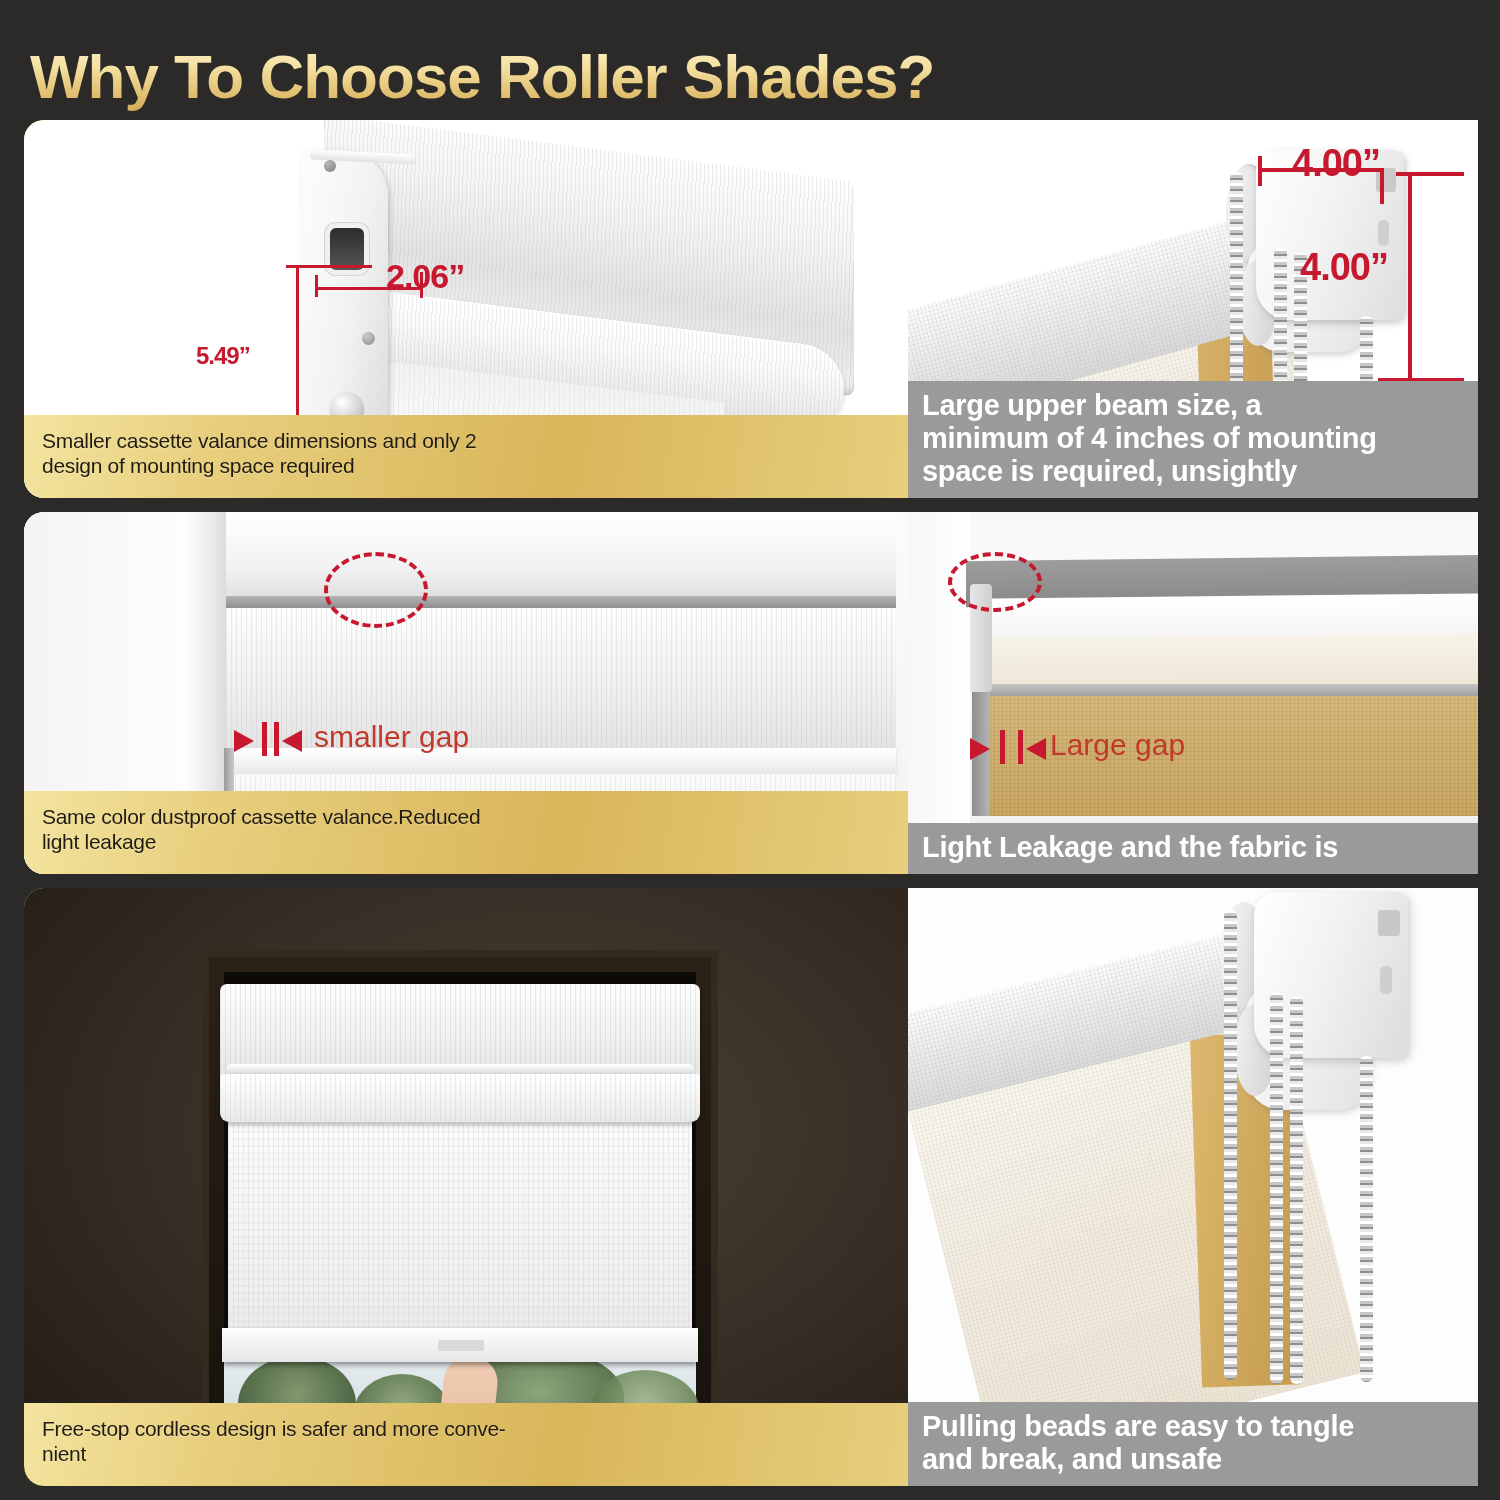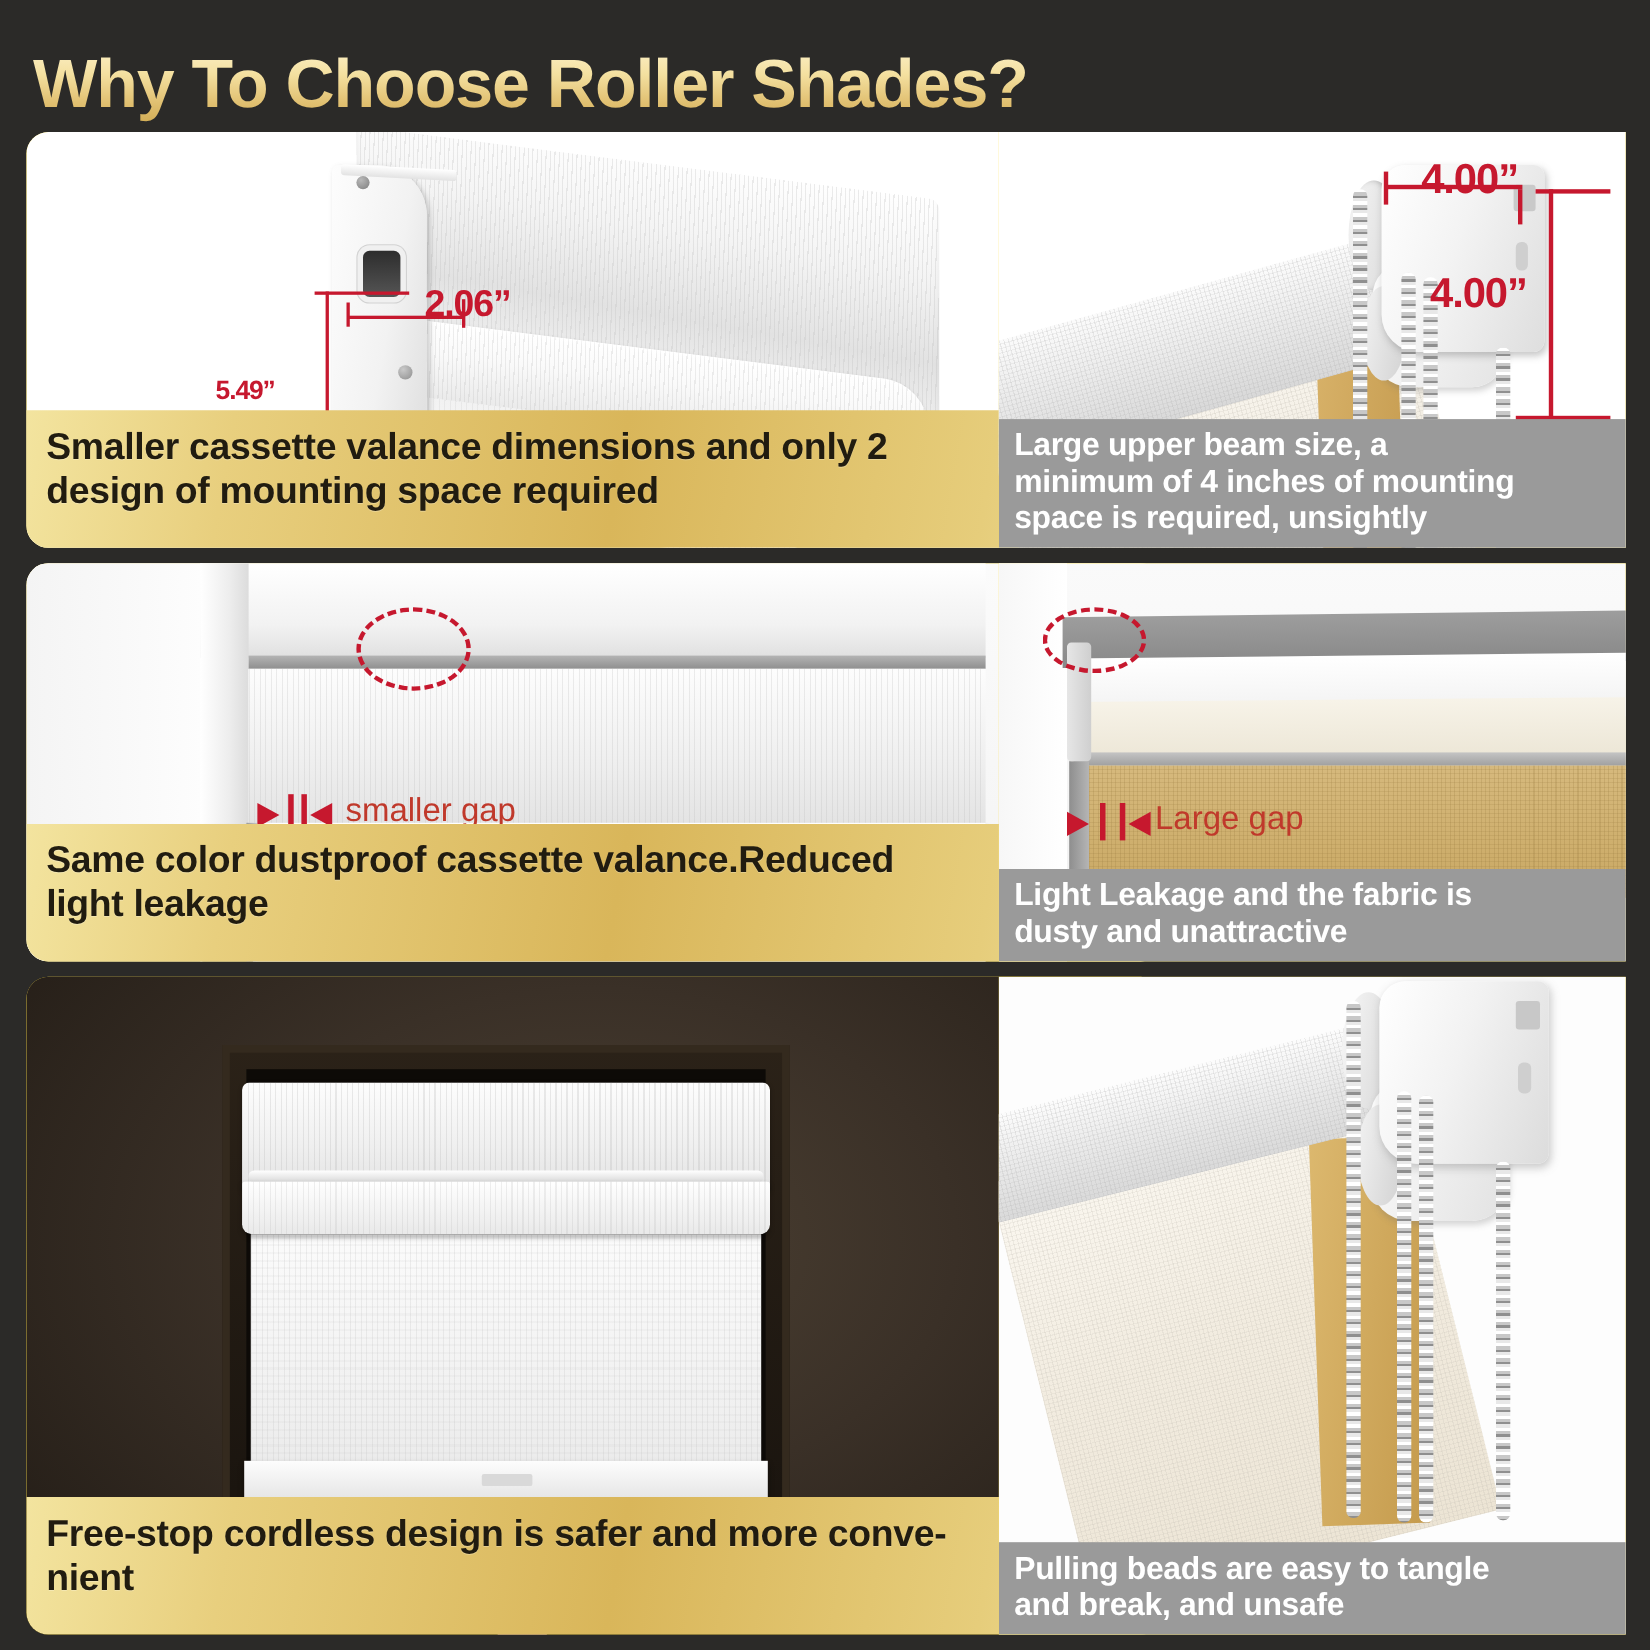--- a/index.html
+++ b/index.html
@@ -14,38 +14,38 @@
   .title{
     position:absolute;left:30px;top:38px;width:1200px;height:78px;
     font-size:62px;font-weight:bold;letter-spacing:-1px;
     background:linear-gradient(180deg,#fdf3cf 0%,#f4e0a0 38%,#e0bf70 72%,#cfa94f 100%);
     -webkit-background-clip:text;background-clip:text;
     color:transparent;-webkit-text-fill-color:transparent;
     line-height:78px;white-space:nowrap;
   }
   
   .grid{position:absolute;left:0;top:110px;width:1500px;height:1390px;}
-  .panel{position:absolute;overflow:hidden;background:#fde047;}
+  .panel{position:absolute;overflow:hidden;background:#bef264;}
   .panel.left{left:24px;border-radius:20px;}
   .panel.right{left:908px;border-radius:0;}
   .r1{top:10px;height:378px;}
   .r2{top:402px;height:362px;}
   .r3{top:778px;height:598px;}
   .panel.left{width:1033px;}
   .panel.right{width:570px;}
 
   .stage{position:absolute;left:0;top:0;right:0;bottom:0;overflow:hidden;}
 
   
   .cap{position:absolute;left:0;right:0;bottom:0;box-sizing:border-box;}
   .cap.gold{
     background:linear-gradient(100deg,#f3e49f 0%,#e8cf7e 18%,#d9b65a 52%,#e6cd7b 84%,#f1e09a 100%);
     border-radius:0 0 20px 20px;
-    padding:14px 18px 32px 18px;
-    color:#211c10;font-weight:bold;font-size:34px;line-height:1.16;
+    padding:14px 18px 20px 18px;
+    color:#211c10;font-weight:normal;font-size:21px;line-height:1.16;
     letter-spacing:-0.3px;
   }
   .cap.gray{
     background:#9a9a9a;
     padding:8px 14px 10px 14px;
     color:#ffffff;font-weight:bold;font-size:29px;line-height:1.14;
     letter-spacing:-0.3px;
   }
   .cap .ln{display:block;white-space:nowrap;}
   .cap.gold .ln{text-shadow:0 1px 0 rgba(255,255,255,.25);}
@@ -432,21 +432,20 @@
       <div class="dashcirc p4-circ"></div>
 
       <div class="arrowR" style="left:62px;top:226px;"></div>
       <div class="tick" style="left:92px;top:218px;height:34px;"></div>
       <div class="tick" style="left:110px;top:218px;height:34px;"></div>
       <div class="arrowL" style="left:118px;top:226px;"></div>
       <div class="gaplbl p4-gaplbl">Large gap</div>
     </div>
     <div class="cap gray">
       <span class="ln">Light Leakage and the fabric is</span>
-      <span class="ln">dusty and unattractive</span>
     </div>
   </div>
 
   <div class="panel left r3">
     <div class="stage">
       <div class="p5-wall"></div>
       <div class="p5-frame"></div>
       <div class="p5-inner"></div>
       <div class="p5-sky"></div>
       <div class="p5-tree1"></div>

